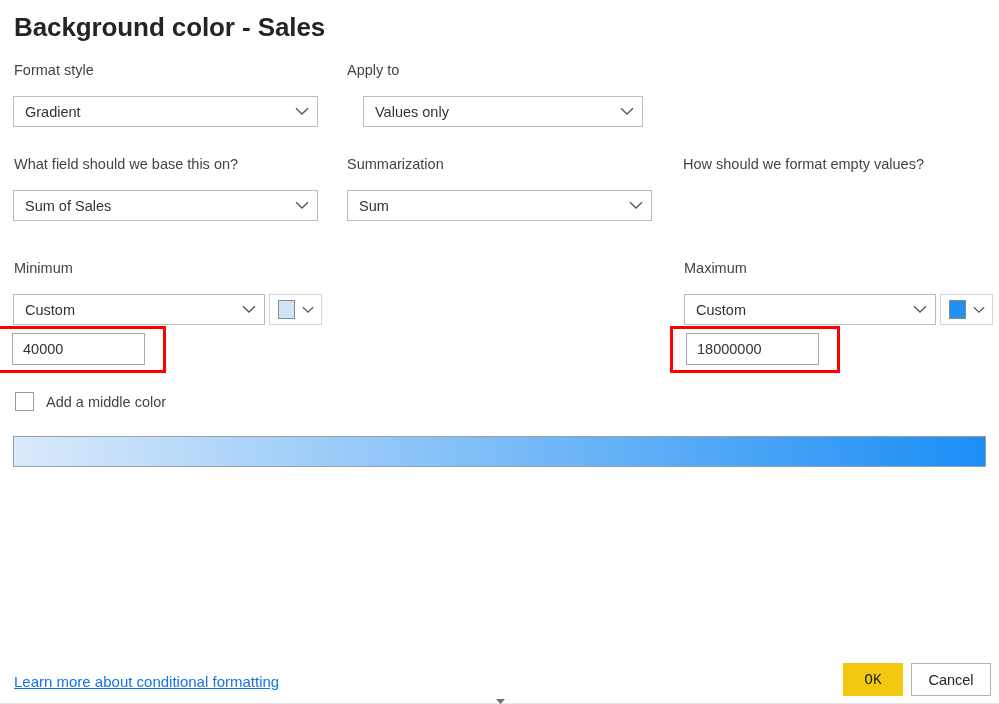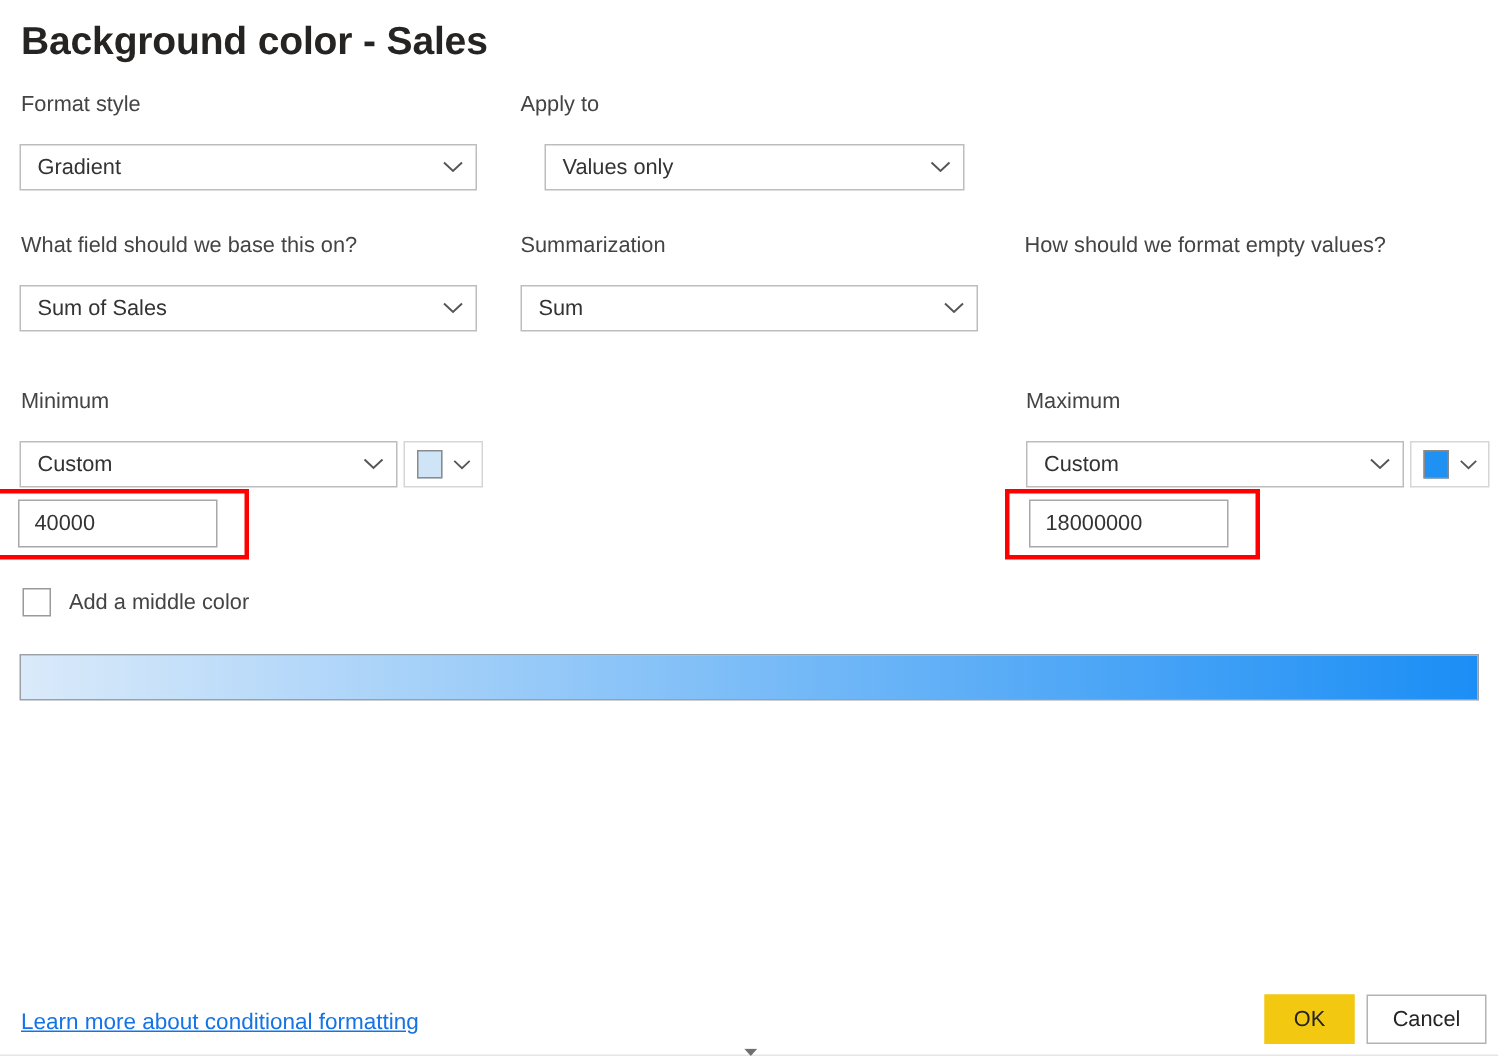--- a/index.html
+++ b/index.html
@@ -162,20 +162,21 @@
     font-family: "Liberation Sans", sans-serif;
     display: flex;
     align-items: center;
     justify-content: center;
     cursor: pointer;
   }
   .btn-primary {
     background: #f2c811;
     border: 1px solid #f2c811;
     color: #252423;
+    font-family: Liberation Mono, monospace;
   }
   .btn-secondary {
     background: #ffffff;
     border: 1px solid #b3b3b3;
     color: #252423;
   }
   .caret-mark {
     position: absolute;
     width: 9px;
     height: 5px;

